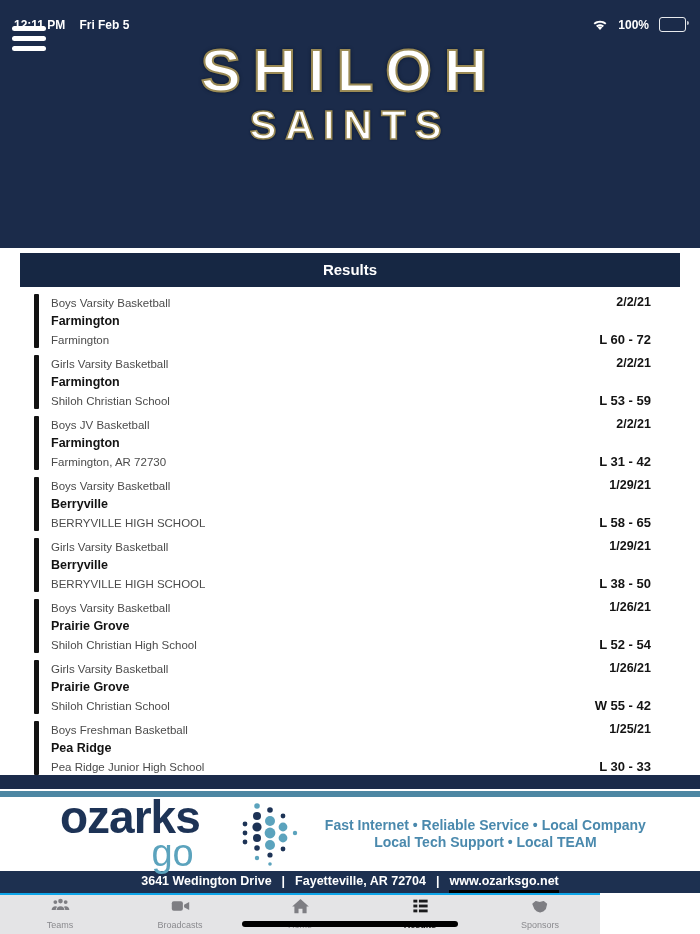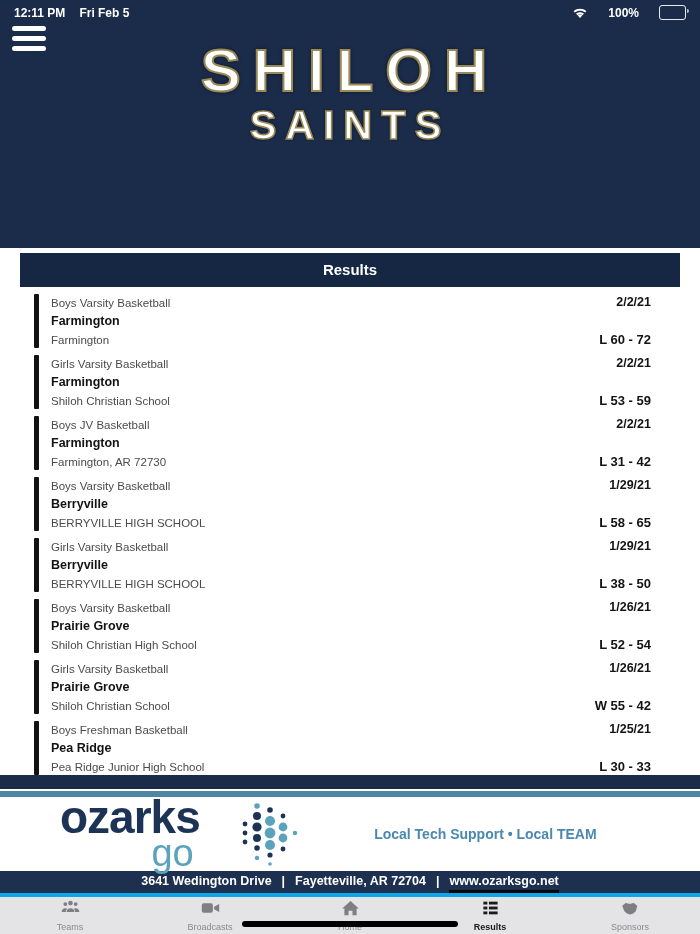--- a/index.html
+++ b/index.html
@@ -4,23 +4,23 @@
 <style>
   html,body{margin:0;padding:0;}
   body{
     width:700px;height:934px;overflow:hidden;background:#fff;
     font-family:"Liberation Sans","DejaVu Sans",sans-serif;
     position:relative;
   }
   
   .app-header{background:#1b2b4a;height:248px;position:relative;color:#fff;}
   .status-bar{display:flex;justify-content:space-between;align-items:center;
-    padding:5px 14px 0 14px;font-size:12px;font-weight:700;color:#fff;text-align:right;}
+    padding:17px 14px 0 14px;font-size:12px;font-weight:700;color:#fff;text-align:right;}
   .status-left{display:flex;gap:14px;}
-  .status-right{display:flex;align-items:center;gap:20px;}
+  .status-right{display:flex;align-items:center;gap:10px;}
   .battery{width:23px;height:11px;border:1px solid rgba(255,255,255,.9);border-radius:3px;
     position:relative;padding:1px;}
   .battery .level{background:#fff;height:100%;width:100%;border-radius:1px;}
   .battery:after{content:"";position:absolute;right:-4px;top:3px;width:2px;height:4px;
     background:rgba(255,255,255,.7);border-radius:0 2px 2px 0;}
   .hamburger{position:absolute;left:12px;top:26px;width:34px;cursor:pointer;}
   .hamburger .bar{height:5px;background:#fff;border-radius:2.5px;margin-bottom:5px;}
   .logo{position:absolute;top:41px;left:0;right:0;text-align:center;line-height:1;}
   .logo-main{
     font-size:60px;font-weight:800;letter-spacing:12px;color:#fff;
@@ -61,22 +61,22 @@
   .brand-bottom{font-size:38px;font-weight:400;color:#5ba3bd;display:block;margin-right:6px;}
   .brand-dots{margin-left:8px;margin-top:2px;}
   .sponsor-right{flex:1;text-align:center;padding-right:30px;}
   .tagline{font-size:14px;font-weight:700;color:#4a89ad;line-height:17px;}
   .phone{font-size:35px;font-weight:800;color:#1d3050;letter-spacing:0;margin-top:2px;}
   .address-bar{height:22px;background:#1d3050;color:#fff;text-align:center;
     font-size:12.5px;font-weight:700;line-height:21px;}
   .address-bar .sep{margin:0 10px;}
   .address-bar .web{border-bottom:3px solid #000;padding-bottom:2px;}
   
-  .tab-bar{position:absolute;bottom:0;left:0;width:700px;height:41px;
-    background:#e4e4e6;border-top:4px solid #0ea5e9;box-sizing:border-box;
+  .tab-bar{position:absolute;bottom:0;left:0;width:600px;height:41px;
+    background:#e4e4e6;border-top:2px solid #0ea5e9;box-sizing:border-box;
     display:flex;text-align:right;}
   .tab{flex:1;display:flex;flex-direction:column;align-items:center;
     padding-top:3px;cursor:pointer;color:#7e7e83;}
   .tab svg{width:19px;height:16px;fill:#7e7e83;}
   .tab .tab-label{font-size:9px;margin-top:2px;color:#8a8a8e;}
   .tab.active svg{fill:#1b1b1d;}
   .tab.active .tab-label{color:#1a1a1a;font-weight:700;}
   .home-indicator{position:absolute;bottom:7px;left:242px;width:216px;height:6px;
     background:#000;border-radius:3px;}
   .wifi-icon svg{display:block;}
@@ -259,20 +259,21 @@
               <circle cx="31" cy="45" r="5"></circle>
               <circle cx="31" cy="64" r="1.8"></circle>
             <circle cx="44" cy="27" r="4.4"></circle>
               <circle cx="44" cy="38" r="4.4"></circle>
             <circle cx="56" cy="33" r="2.2"></circle>
           </g>
         </svg>
       </span>
     </div>
     <div class="sponsor-right">
+      <div class="tagline">Fast Internet • Reliable Service • Local Company</div>
       <div class="tagline">Local Tech Support • Local TEAM</div>
     </div>
   </div>
   <div class="address-bar">
     <span>3641 Wedington Drive</span><span class="sep">|</span><span>Fayetteville, AR 72704</span><span class="sep">|</span><span class="web">www.ozarksgo.net</span>
   </div>
 </div>
 
 <div class="tab-bar">
   <div class="tab">

